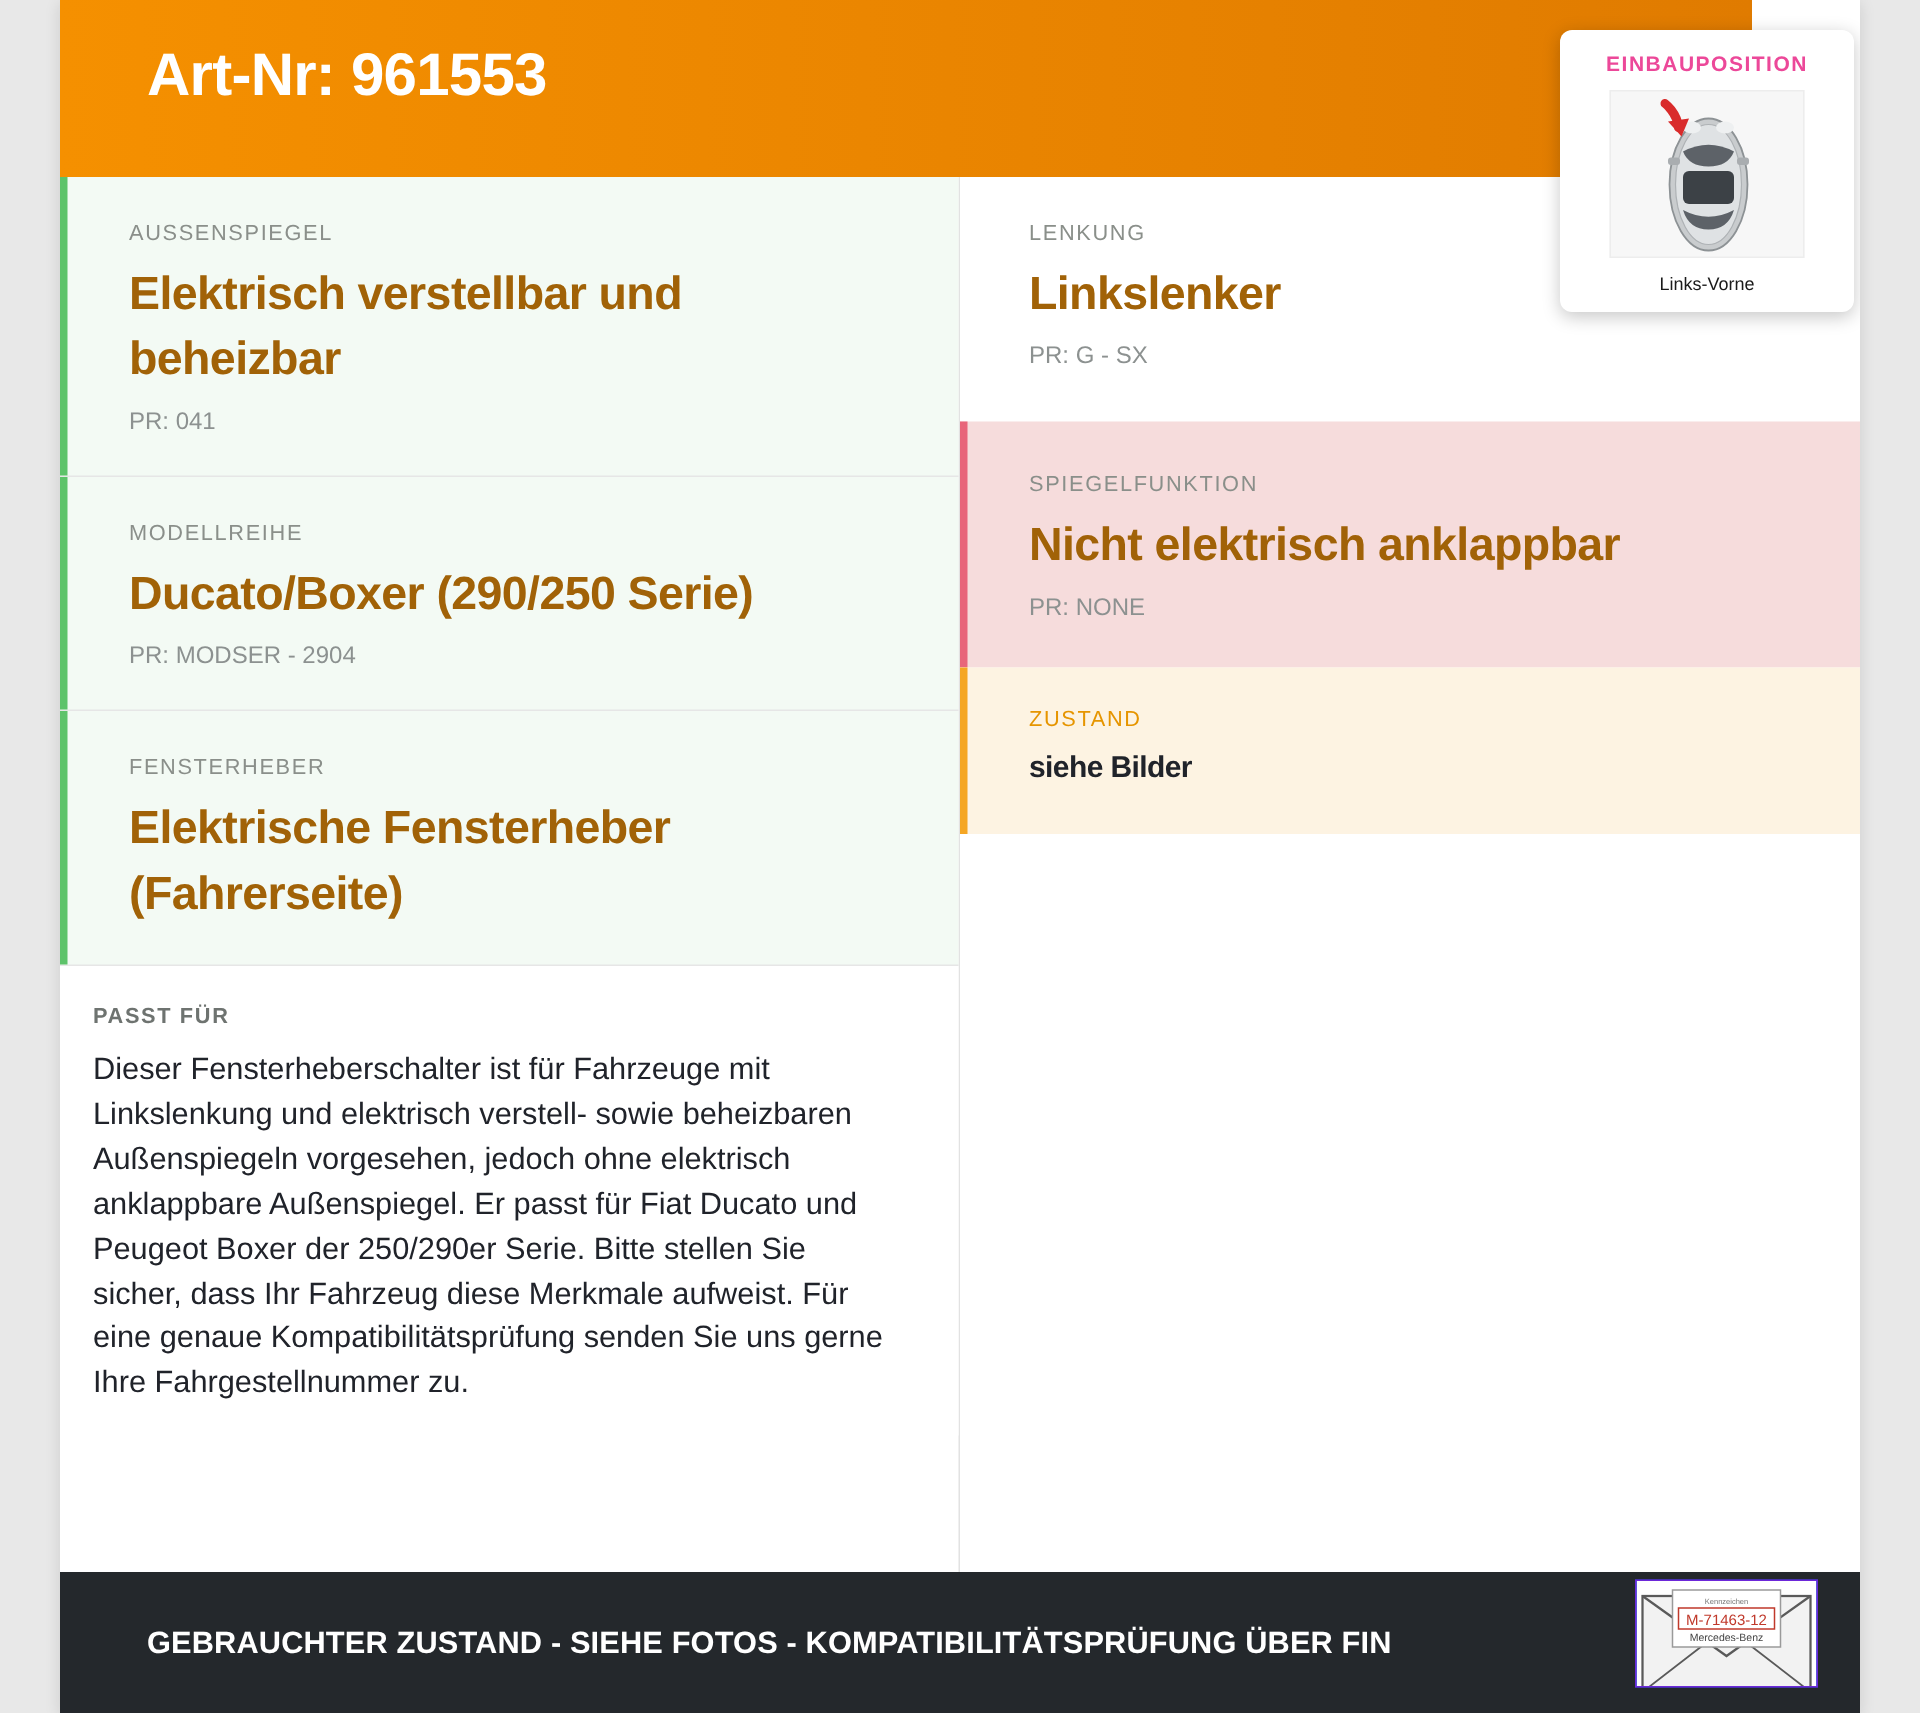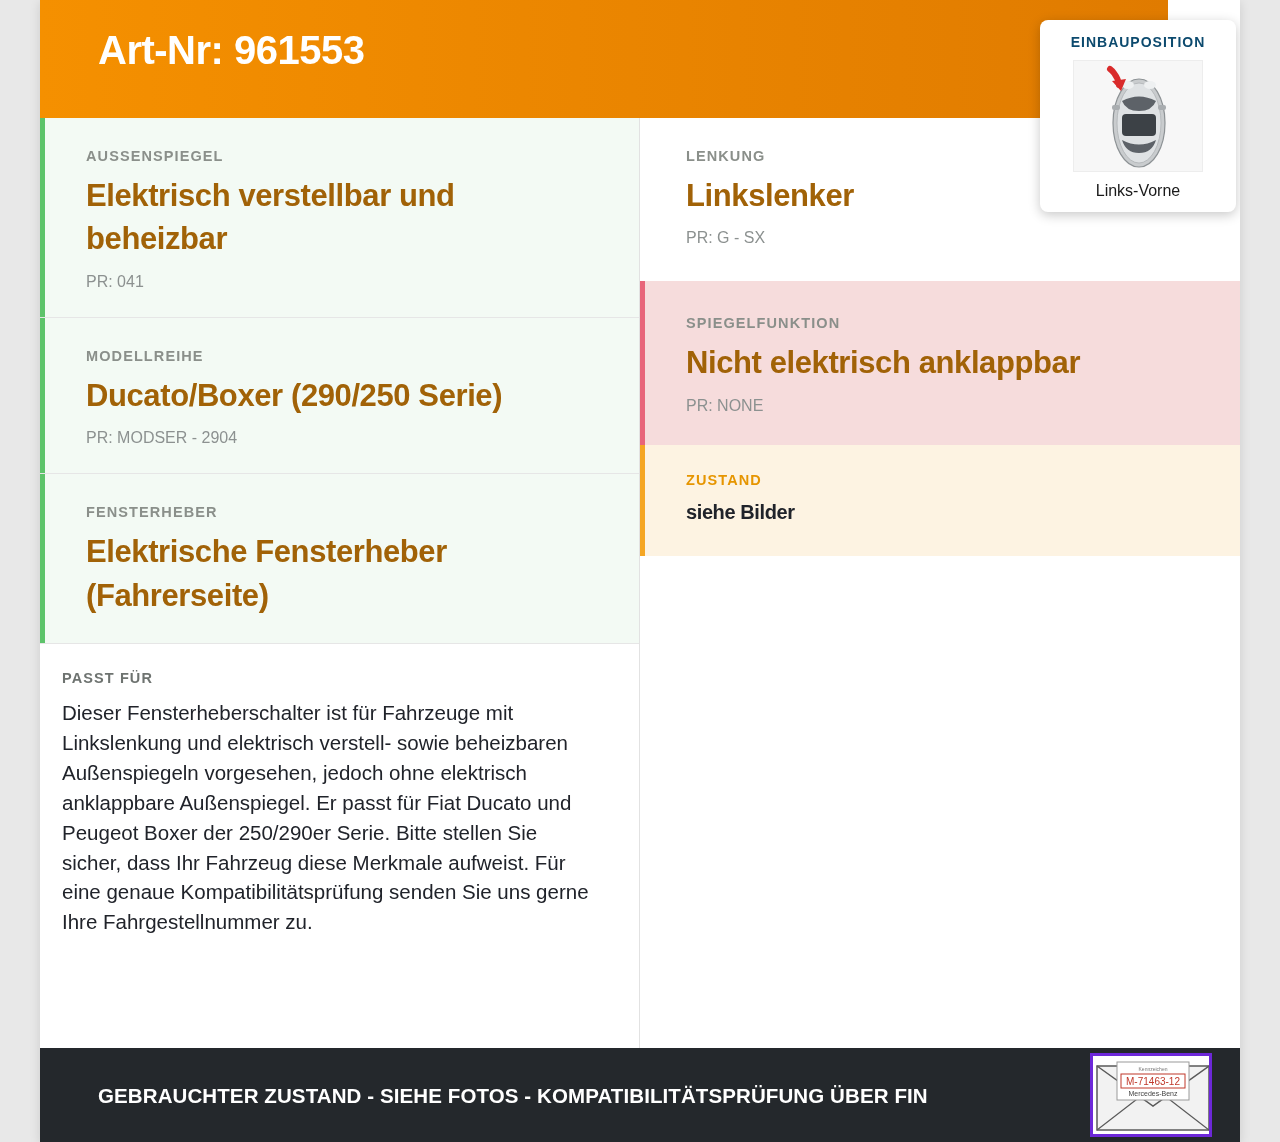--- a/index.html
+++ b/index.html
@@ -76,21 +76,21 @@
   .spec.green::before { background: #5dc36a; }
   .spec.plain { background: #ffffff; }
   .spec.plain::before { background: transparent; }
   .spec.pink { background: #f6dcdc; }
   .spec.pink::before { background: #e8657a; }
   .spec.amber { background: #fdf3e2; }
   .spec.amber::before { background: #f5a623; }
 
   .spec-label {
     font-size: 14.5px;
-    font-weight: bold;
+    font-weight: normal;
     letter-spacing: 1.1px;
     color: #8a8f8a;
     text-transform: uppercase;
     margin-bottom: 10px;
   }
   .spec.amber .spec-label { color: #e69500; }
   .spec-value {
     font-size: 31px;
     font-weight: bold;
     color: #a16207;
@@ -134,36 +134,36 @@
     width: 196px;
     background: #ffffff;
     border-radius: 8px;
     box-shadow: 0 3px 12px rgba(0,0,0,0.22);
     padding: 14px 12px 12px 12px;
     text-align: center;
   }
   .install-title {
     font-size: 14px;
     font-weight: bold;
-    color: #0c4a6e;
+    color: #ec4899;
     letter-spacing: 1px;
     text-transform: uppercase;
     margin-bottom: 10px;
   }
   .install-img {
     width: 130px;
     height: 112px;
     margin: 0 auto;
     background: #f7f7f7;
     border: 1px solid #ededed;
     position: relative;
   }
   .install-caption {
     margin-top: 10px;
-    font-size: 16px;
+    font-size: 12px;
     color: #1a1a1a;
   }
   
   .footer {
     position: absolute;
     left: 0;
     bottom: 0;
     width: 1200px;
     height: 94px;
     background: #24282c;
@@ -175,23 +175,23 @@
     color: #ffffff;
     font-size: 20.5px;
     font-weight: bold;
     letter-spacing: 0.1px;
   }
   .footer-stamp {
     position: absolute;
     right: 28px;
     top: 5px;
     width: 122px;
-    height: 84px;
+    height: 72px;
     background: #1d4ed8;
-    border: 3px solid #6d28d9;
+    border: 1px solid #6d28d9;
     overflow: hidden;
   }
 </style>
 </head>
 <body>
 
 <div class="page">
   <div class="card">
 
     <div class="header">

